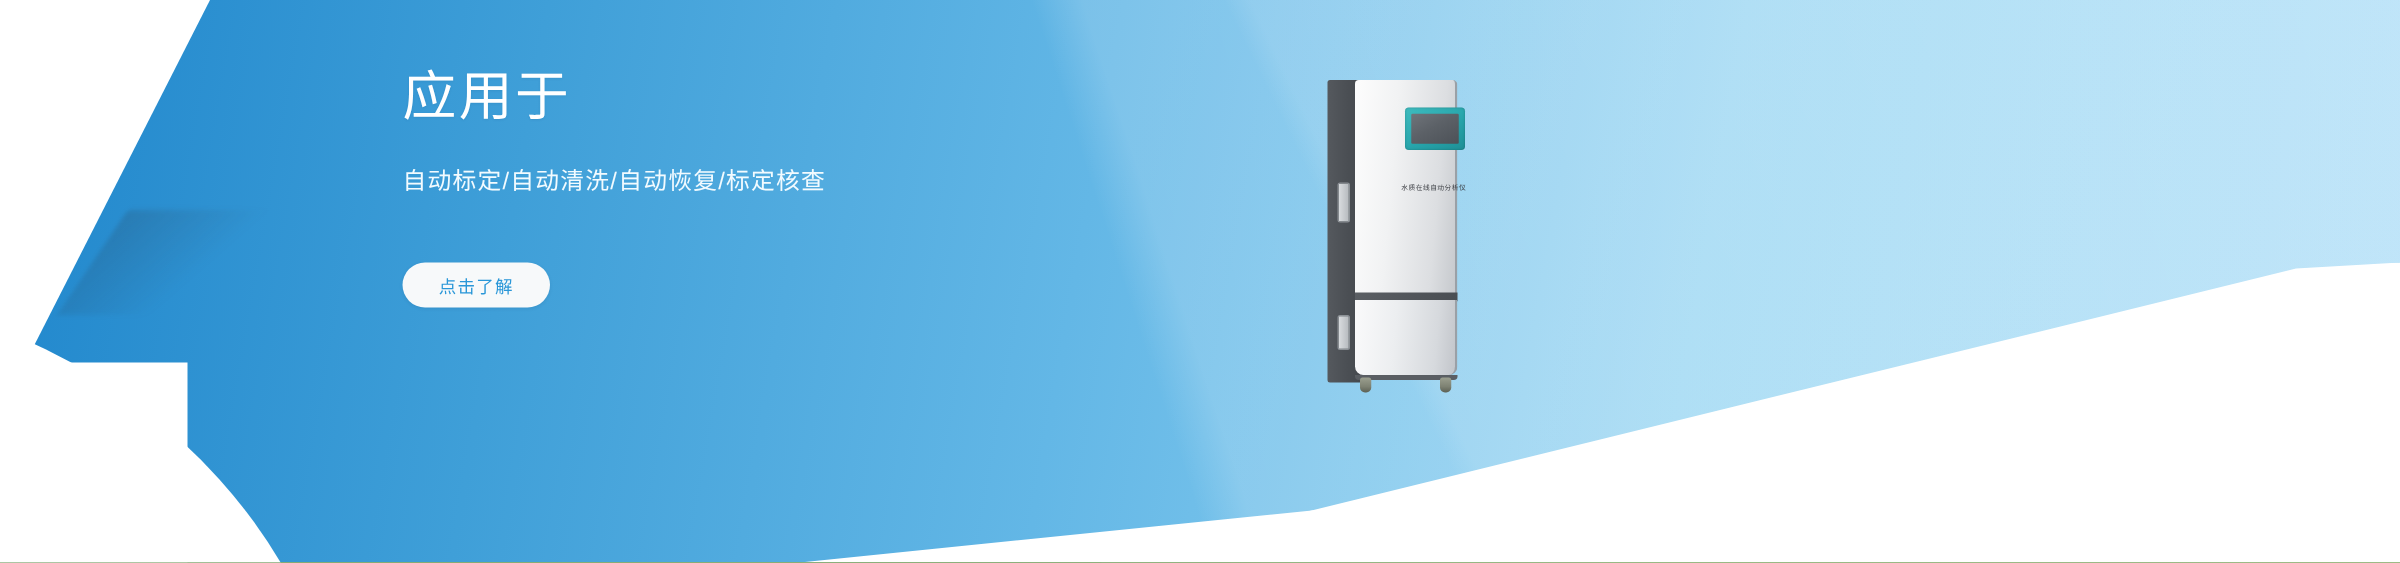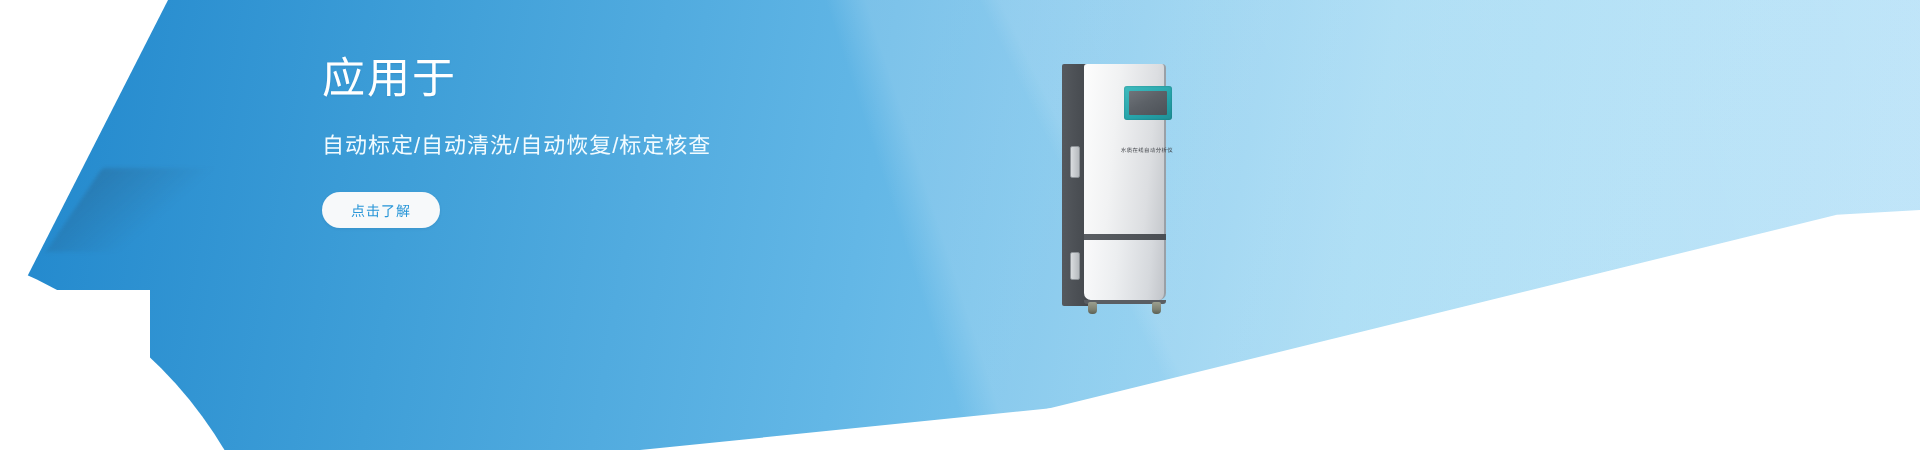--- a/index.html
+++ b/index.html
@@ -76,28 +76,28 @@
     font-size:43px;
     line-height:56px;
     font-weight:400;
     letter-spacing:2px;
     white-space:nowrap;
     text-shadow:0 1px 2px rgba(0,60,110,.10);
   }
   .subline{
     margin-top:26px;
     color:#f2fbff;
-    font-size:22px;
+    font-size:19px;
     line-height:28px;
     letter-spacing:1px;
     white-space:nowrap;
   }
   .cta{
     display:inline-flex;align-items:center;justify-content:center;
-    margin-top:32px;
+    margin-top:50px;
     width:118px;height:36px;
     background:#f7f9fa;
     border:none;border-radius:18px;
     color:#2a97d8;
     font-size:14px;letter-spacing:1px;
     font-family:"Liberation Sans","DejaVu Sans",sans-serif;
     cursor:pointer;
     box-shadow:0 1px 3px rgba(0,50,90,.10);
   }
 

